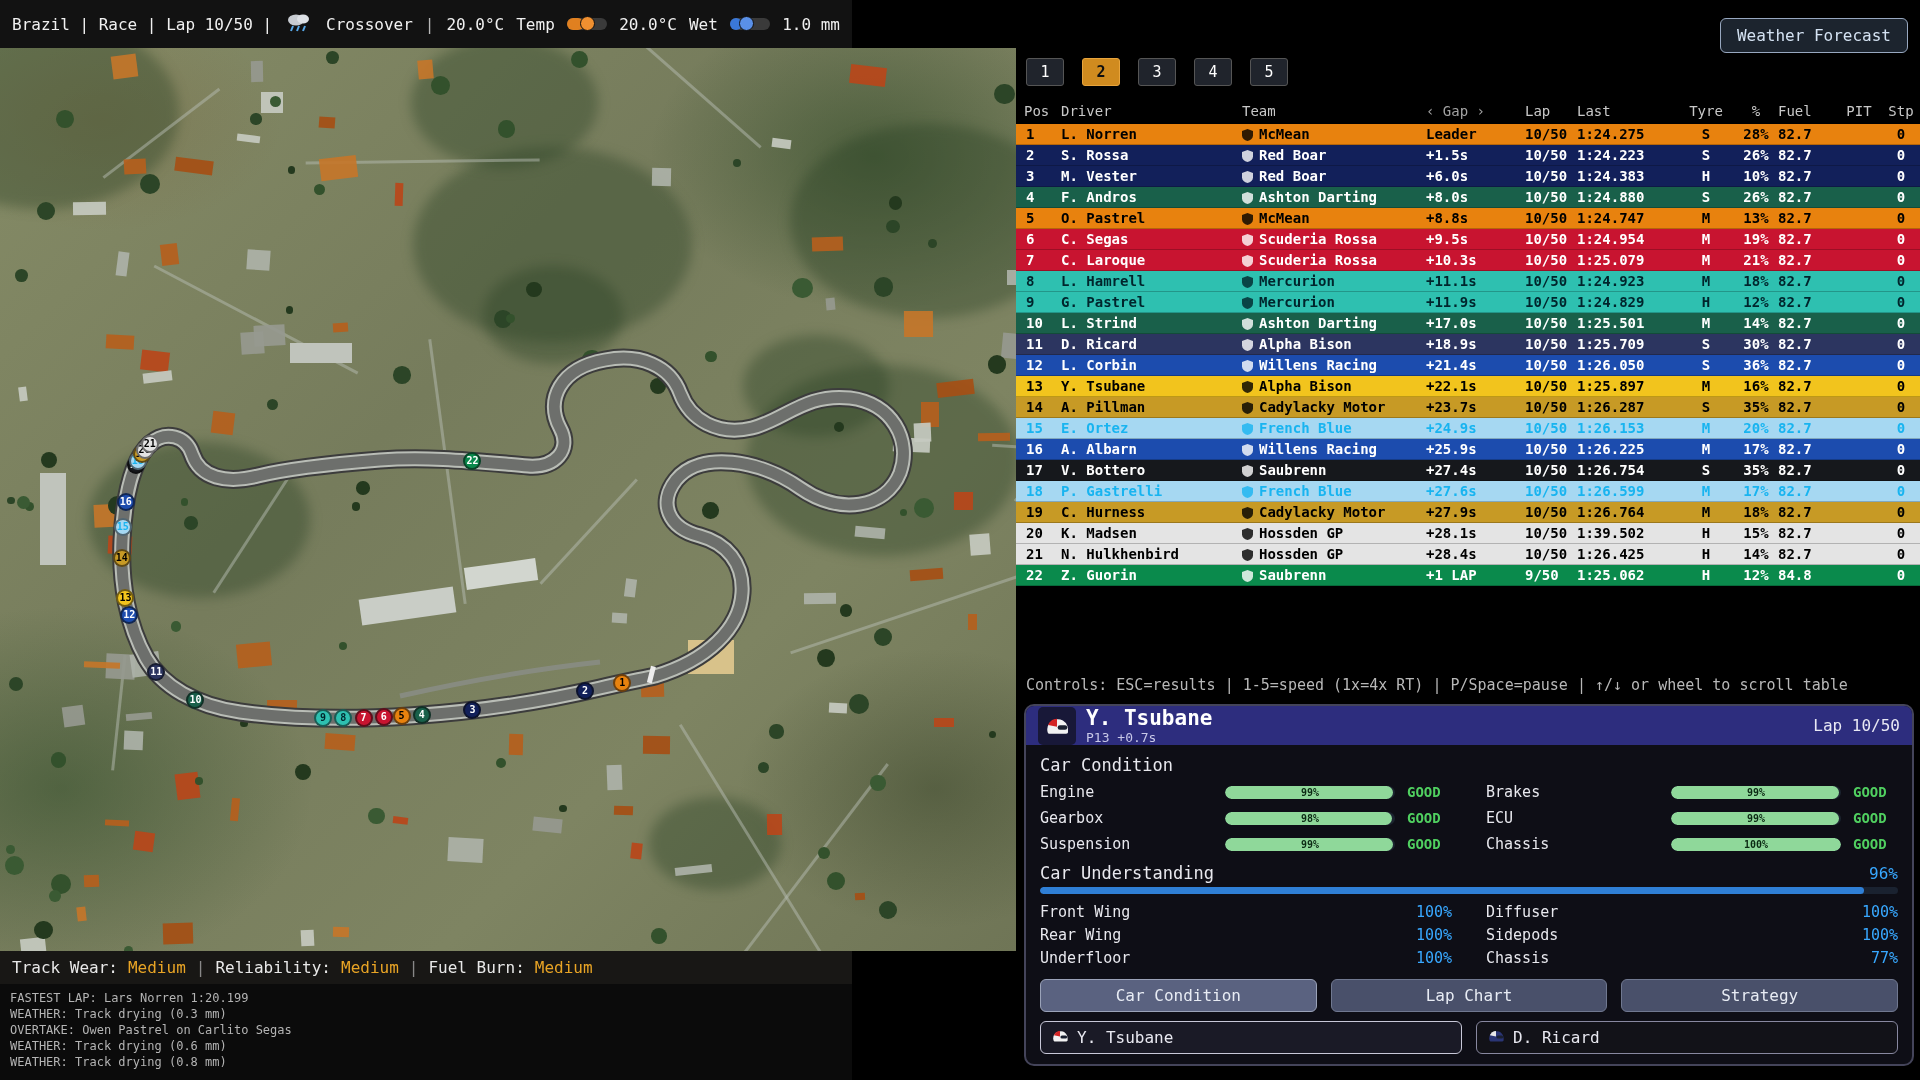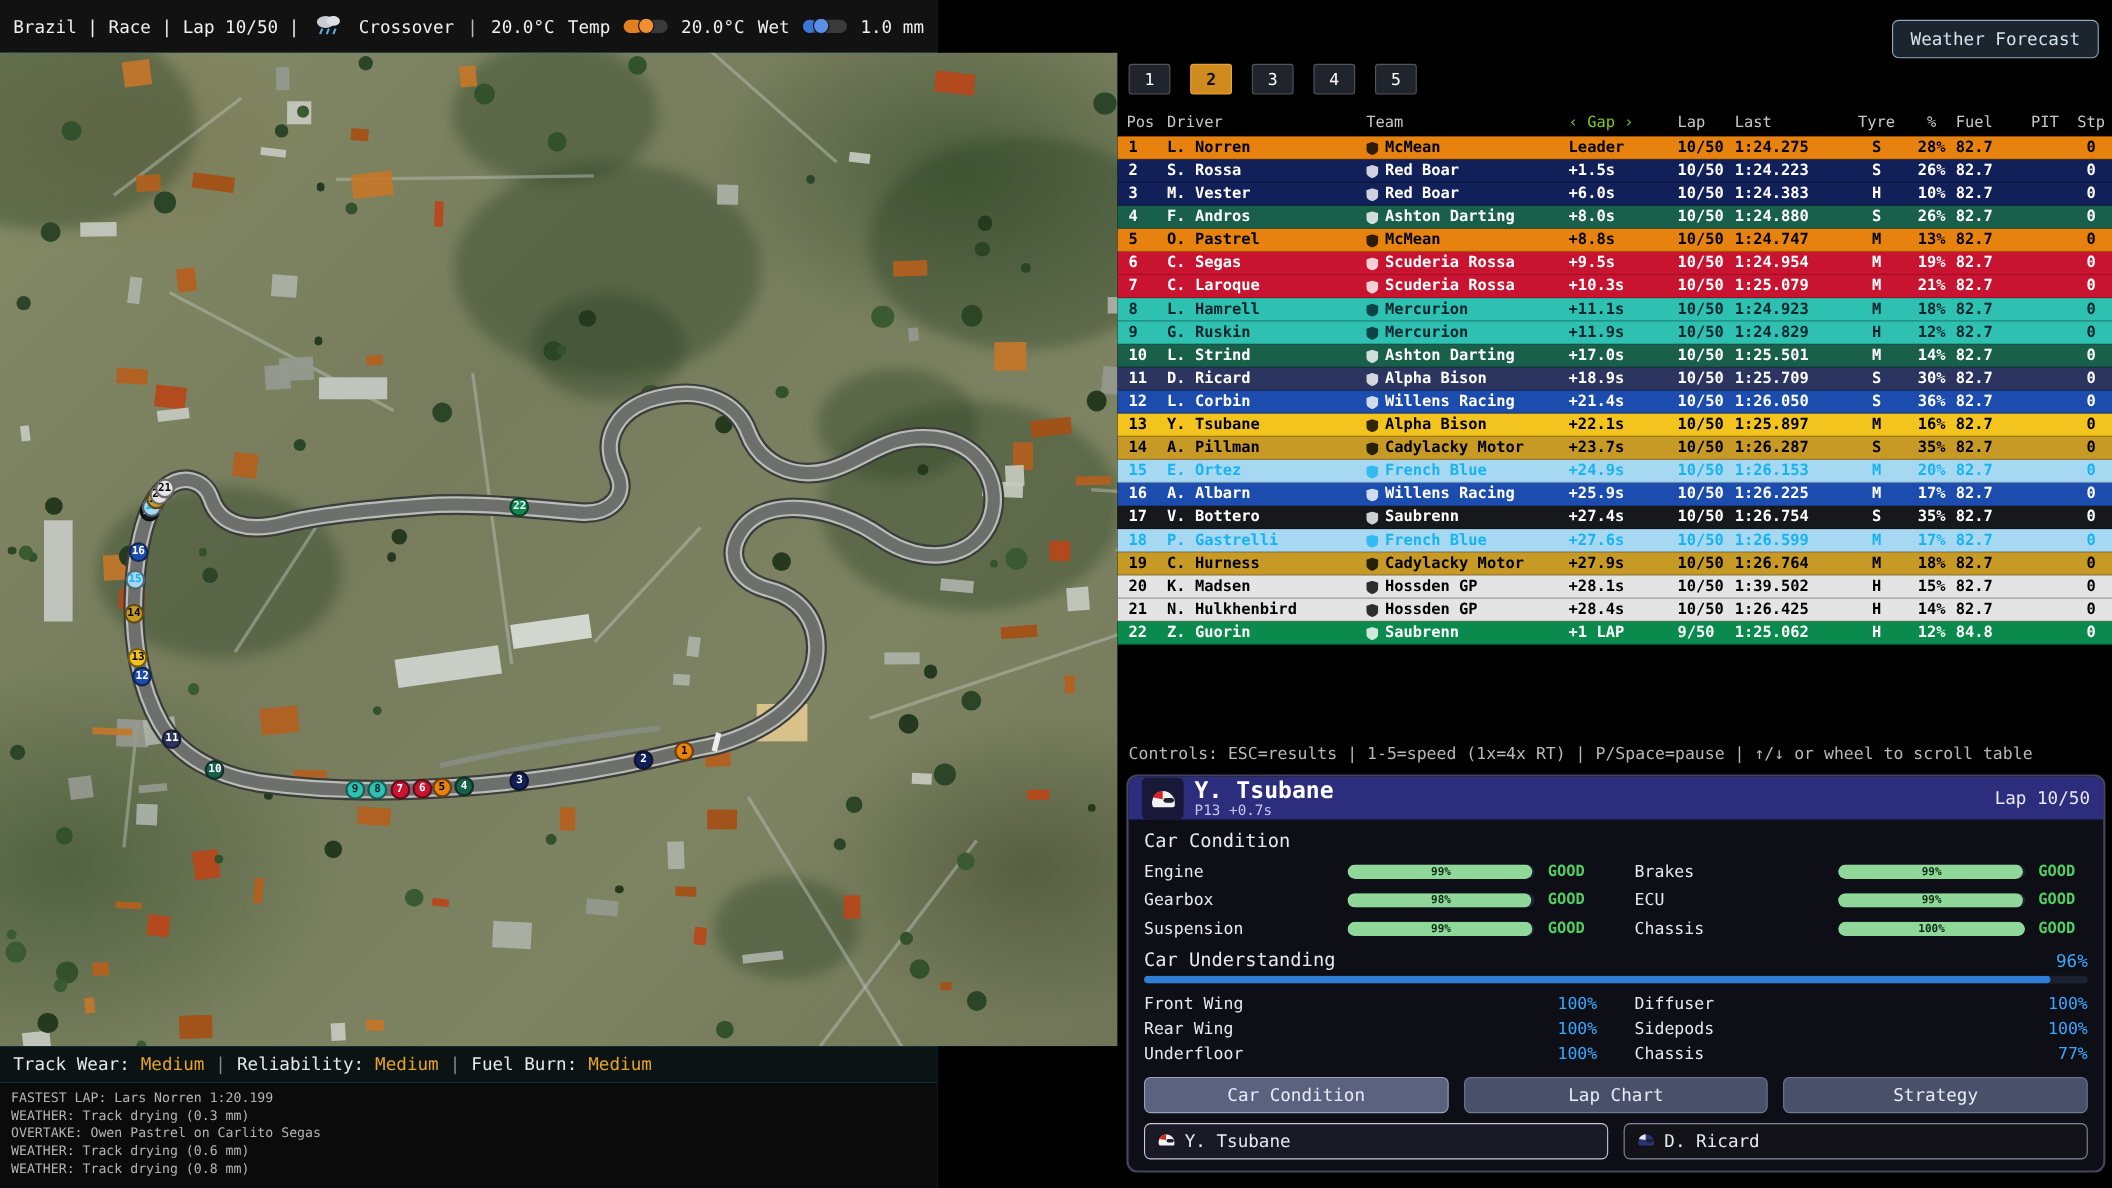--- a/index.html
+++ b/index.html
@@ -1,21 +1,21 @@
 <!DOCTYPE html>
 <html><head>
 <meta charset="utf-8">
 <style>
   * { margin:0; padding:0; box-sizing:border-box; }
   html,body { background:#000; width:1920px; height:1080px; overflow:hidden;
               font-family:"DejaVu Sans Mono", monospace; }
   #root { position:relative; width:1920px; height:1080px; background:#000; }
 
   
-  .left { position:absolute; left:0; top:0; width:852px; height:1080px; background:#0ea5e9; }
+  .left { position:absolute; left:0; top:0; width:852px; height:1080px; background:#ffffff; }
   .topbar { height:48px; background:#121212; display:flex; align-items:center; gap:12px;
             padding:0 12px; color:#f0f0f0; font-size:16px; white-space:nowrap; }
   .topbar .dim { color:#b8b8b8; }
   .slider { position:relative; width:64px; height:12px; background:#3a3a3a; border-radius:6px; display:inline-block; }
   .slider .fill { position:absolute; left:0; top:0; bottom:0; border-radius:6px; }
   .slider .knob { position:absolute; top:-2px; width:15px; height:15px; border-radius:50%; border:1px solid #111; }
   .slider.temp .fill { width:42%; background:#e08020; }
   .slider.temp .knob { left:34%; background:#f09030; }
   .slider.wet  .fill { width:30%; background:#3a78d8; }
   .slider.wet  .knob { left:22%; background:#5a90e8; }
@@ -45,21 +45,21 @@
         color:#d4e2f2; font:16px "DejaVu Sans Mono",monospace; padding:7px 16px; border-radius:6px; cursor:pointer; }
   .speeds { position:absolute; top:58px; left:10px; display:flex; gap:18px; }
   .spd { width:38px; height:28px; background:#20242c; border:1px solid #555; color:#fff;
          font:15px "DejaVu Sans Mono",monospace; border-radius:3px; cursor:pointer; }
   .spd.active { background:#d08b1f; border-color:#e8a43c; color:#101010; font-weight:700; }
 
   .thead,.trow { display:grid;
     grid-template-columns:45px 181px 184px 99px 52px 101px 56px 44px 58px 46px 38px; }
   .thead { position:absolute; top:100px; left:0; width:904px; height:22px; line-height:22px;
            color:#c8c8c8; font-size:14px; }
-  .thead .gap-h { color:#84cc16; }
+  .thead .gap-h { color:#a3a3a3; }
   .tbody { position:absolute; top:124px; left:0; width:904px; }
   .trow { height:21px; line-height:21px; font-size:14px; font-weight:700;
           box-shadow:inset 0 -1px rgba(0,0,0,.22); cursor:pointer; }
   .cell { overflow:hidden; white-space:nowrap; }
   .c-pos { padding-left:10px; }
   .c-team { display:flex; align-items:center; gap:5px; }
   .c-tyre,.c-pct,.c-pit,.c-stp { text-align:center; }
   .tlogo { display:inline-flex; width:12px; }
 
   .controls { position:absolute; top:676px; left:10px; width:894px; overflow:hidden;
@@ -541,21 +541,21 @@
           <div class="cell ">10/50</div>
           <div class="cell ">1:24.923</div>
           <div class="cell c-tyre">M</div>
           <div class="cell c-pct">18%</div>
           <div class="cell ">82.7</div>
           <div class="cell c-pit"></div>
           <div class="cell c-stp">0</div>
         </div>
         <div class="trow" style="background: rgb(46, 192, 176); color: rgb(0, 37, 44);">
           <div class="cell c-pos">9</div>
-          <div class="cell ">G. Ruskin</div>
+          <div class="cell ">G. Pastrel</div>
           <div class="cell c-team">
             <span class="tlogo">
               <svg width="11" height="12" viewBox="0 0 12 13">
                 <path d="M6 0l6 2v5c0 3-2.5 5-6 6-3.5-1-6-3-6-6V2z" fill="currentColor" opacity="0.8"></path>
               </svg>
             </span>
             <span>Mercurion</span>
           </div>
           <div class="cell ">+11.9s</div>
           <div class="cell ">10/50</div>

